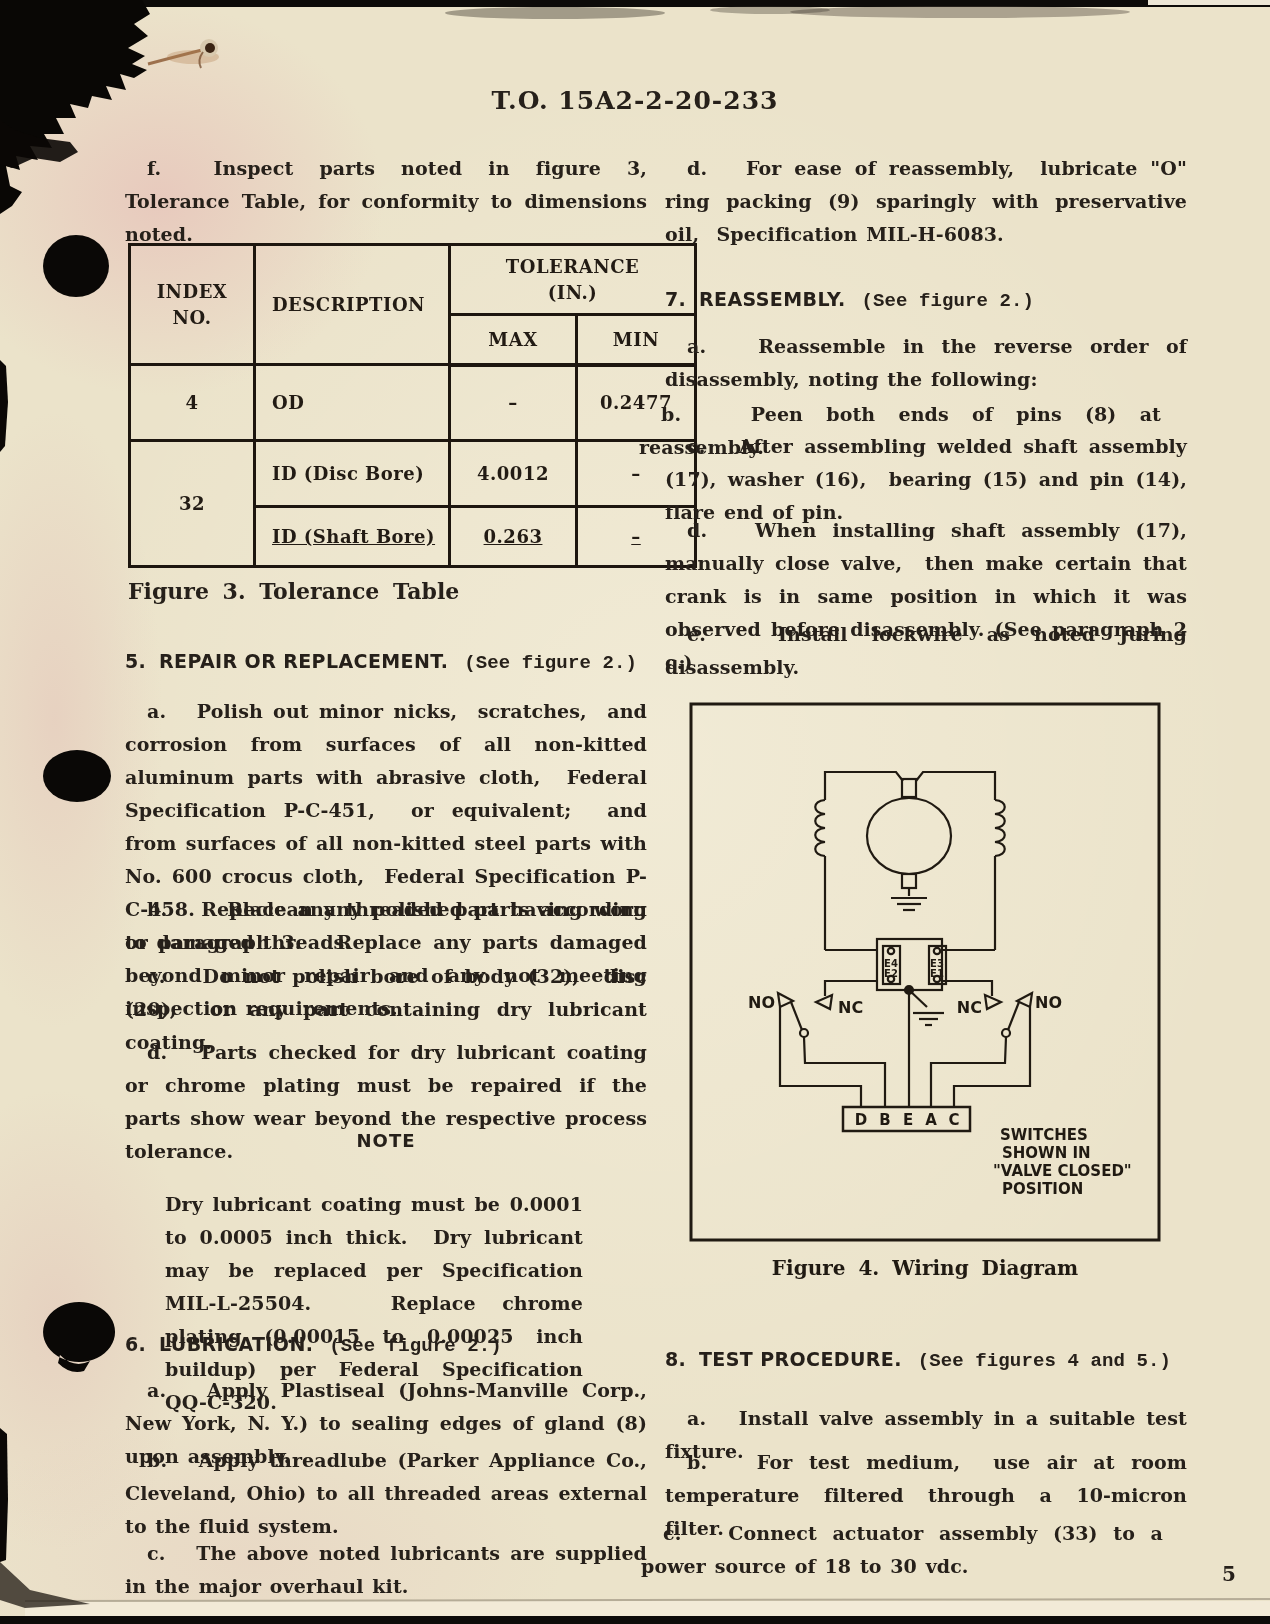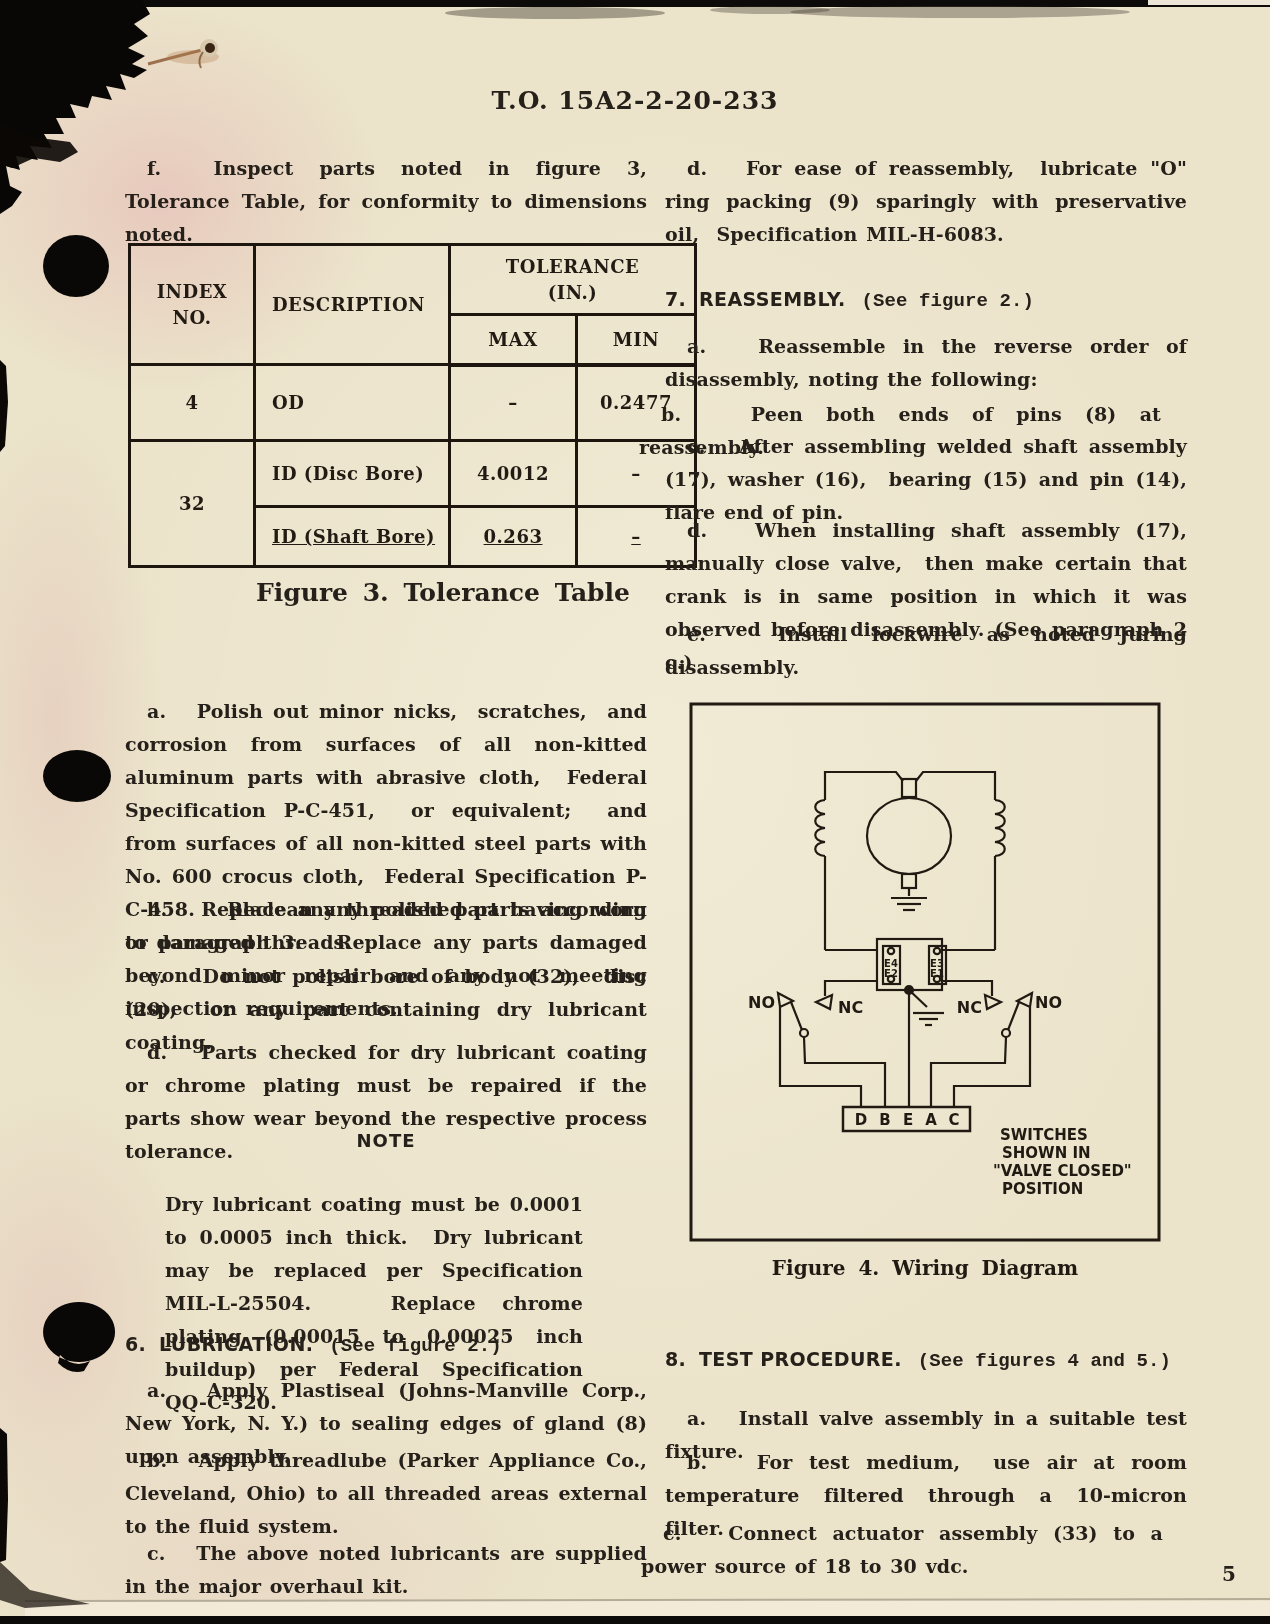--- a/index.html
+++ b/index.html
@@ -24,21 +24,21 @@
   }
   .indent{text-indent:22px;}
   .doc-header{
     left:0;top:86px;width:1270px;text-align:center;
     font-size:25px;font-weight:700;letter-spacing:1px;
   }
   .sec-head{font-family:"DejaVu Sans","Liberation Sans",sans-serif;font-size:19px;font-weight:700;letter-spacing:0.4px;}
   .sec-head .num{display:inline-block;width:34px;}
   .sec-head .ref{font-family:Liberation Mono, monospace;font-size:19px;font-weight:600;letter-spacing:0.1px;margin-left:16px;}
   .note-head{font-family:"DejaVu Sans","Liberation Sans",sans-serif;font-size:18px;font-weight:700;letter-spacing:1px;text-align:center;}
-  .caption{font-size:25px;font-weight:600;text-align:right;word-spacing:6px;}
+  .caption{font-size:22px;font-weight:600;text-align:left;word-spacing:6px;}
   table.tol{
     border-collapse:collapse;background:transparent;
     font-weight:700;color:#221b14;
   }
   table.tol td{
     border:3px solid #1d160f;text-align:center;vertical-align:middle;
     font-size:18px;letter-spacing:0.5px;padding:0 8px;
   }
   table.tol .pre{white-space:pre-line;line-height:26px;}
   table.tol .desc{text-align:left;padding-left:16px;}
@@ -84,20 +84,23 @@
     </tr>
     <tr style="height:60px;text-decoration:underline;">
       <td class="desc">ID (Shaft Bore)</td>
       <td>0.263</td>
       <td>–</td>
     </tr>
   </tbody>
     </table>
   <div class="blk caption" style="left:128px;top:578px;width:502px;">Figure 3.   Tolerance Table</div>
 
+  <div class="blk sec-head" style="left:125px;top:650px;width:522px;">
+    <span class="num">5.</span><span>REPAIR OR REPLACEMENT.</span><span class="ref">(See figure 2.)</span>
+  </div>
   <div class="blk body-text indent" style="left:125px;top:695px;width:522px;">a.   Polish out minor nicks,  scratches,  and corrosion from surfaces of all non-kitted aluminum parts with abrasive cloth,  Federal Specification P-C-451,  or equivalent;  and from surfaces of all non-kitted steel parts with No. 600 crocus cloth,  Federal Specification P-C-458.   Reclean any polished parts according to paragraph 3.   Replace any parts damaged beyond minor repair and any not meeting inspection requirements.</div>
   <div class="blk body-text indent" style="left:125px;top:893px;width:522px;">b.   Replace any threaded part having worn or damaged threads.</div>
   <div class="blk body-text indent" style="left:125px;top:960px;width:522px;">c.   Do not polish bore of body (32),  disc (20),  or any part containing dry lubricant coating.</div>
   <div class="blk note-head" style="left:125px;top:1130px;width:522px;">NOTE</div>
 
   <div class="blk body-text indent" style="left:125px;top:1036px;width:522px;">d.   Parts checked for dry lubricant coating or chrome plating must be repaired if the parts show wear beyond the respective process tolerance.</div>
   <div class="blk body-text" style="left:165px;top:1188px;width:418px;">Dry lubricant coating must be 0.0001 to 0.0005 inch thick.  Dry lubricant may be replaced per Specification MIL-L-25504.   Replace chrome plating (0.00015 to 0.00025 inch buildup) per Federal Specification QQ-C-320.</div>
 
   <div class="blk sec-head" style="left:125px;top:1333px;width:522px;">
     <span class="num">6.</span><span>LUBRICATION.</span><span class="ref">(See figure 2.)</span>

